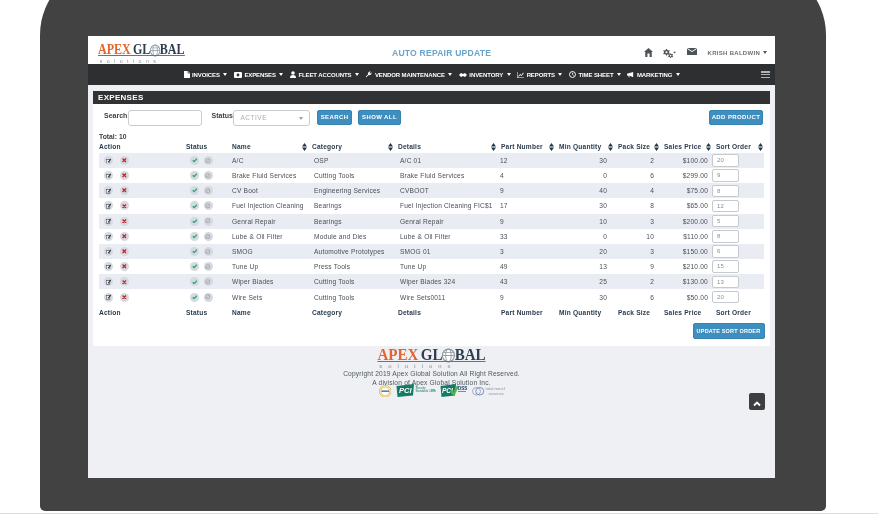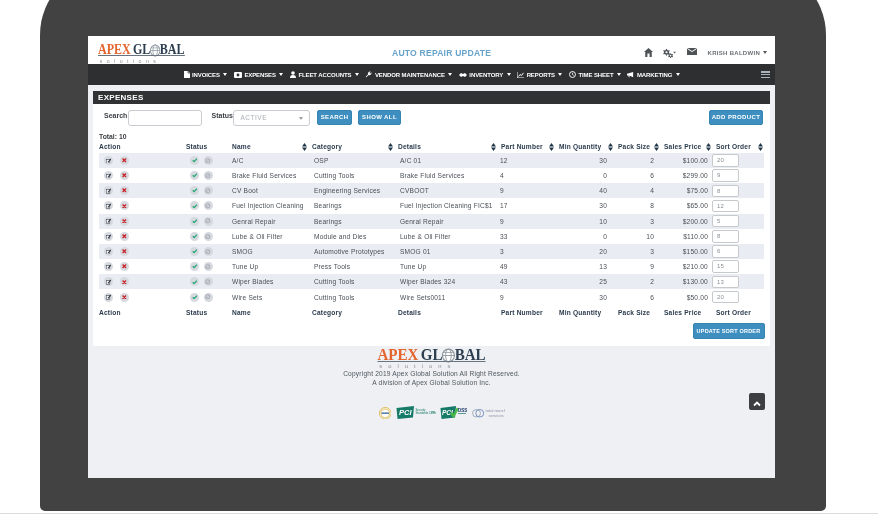--- a/index.html
+++ b/index.html
@@ -518,21 +518,21 @@
               <circle cx="10" cy="10" r="8.5" fill="#fff" stroke="#8b949c" stroke-width="1.6"></circle>
               <ellipse cx="10" cy="10" rx="4" ry="8.5" fill="none" stroke="#8b949c" stroke-width="1.2"></ellipse>
               <line x1="1.5" y1="10" x2="18.5" y2="10" stroke="#8b949c" stroke-width="1.2"></line>
               <line x1="2.6" y1="6" x2="17.4" y2="6" stroke="#8b949c" stroke-width="1"></line>
             </svg>BAL</span>
         <div class="under" style="top:15px;"></div>
         <div class="sol" style="top:16px; font-size:6.2px; letter-spacing:6.4px;">solutions</div>
       </div>
       <div class="cpy" style="margin-top:6px;">Copyright 2019 Apex Global Solution All Right Reserved.</div>
       <div class="cpy" style="margin-top:2px;">A division of Apex Global Solution Inc.</div>
-      <div id="payrow" style="position:absolute; left:0; top:60px; width:615px; height:15px;text-align:center;">
+      <div id="payrow" style="position:absolute; left:0; top:38px; width:615px; height:15px;text-align:center;">
         <svg style="position:absolute; left:290.5px; top:1px;" width="12.5" height="12.5" viewBox="0 0 20 20">
             <circle cx="10" cy="10" r="9.3" fill="#fff" stroke="#d9b64a" stroke-width="1.4"></circle>
             <circle cx="10" cy="10" r="7" fill="none" stroke="#e6d391" stroke-width="2.4"></circle>
             <rect x="4" y="8.6" width="12" height="2.6" fill="#5b82ab"></rect>
           </svg>
         <svg style="position:absolute; left:308px; top:0.5px;" width="40" height="13.5" viewBox="0 0 80 27">
             <path d="M1 4 L36 0 L34 23 L3 26 Z" fill="#157a67"></path>
             <text x="6" y="18" font-family="Liberation Sans" font-style="italic" font-weight="bold" font-size="15" fill="#fff">PCI</text>
             <text x="39" y="9" font-family="Liberation Sans" font-size="5.5" fill="#157a67">Security</text>
             <text x="39" y="15.5" font-family="Liberation Sans" font-size="5.5" fill="#157a67">Standards Council</text>

